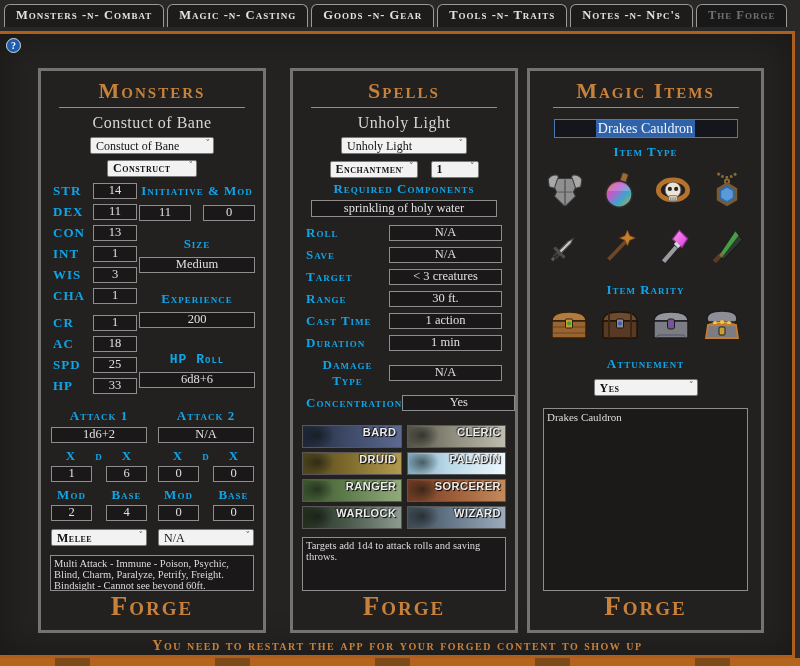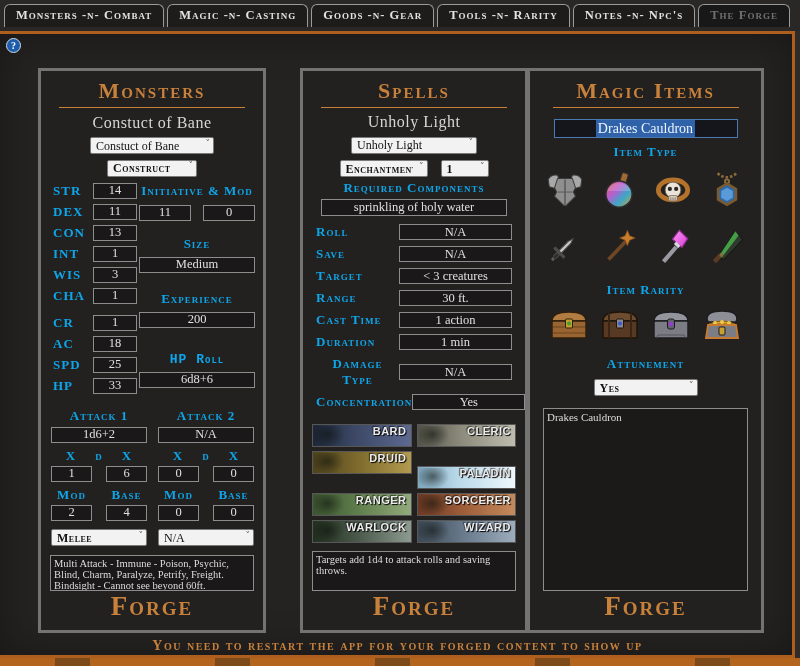--- a/index.html
+++ b/index.html
@@ -36,21 +36,21 @@
     color: #fff; font: bold 10px "Liberation Serif", serif;
     text-align: center; line-height: 13px; cursor: pointer;
   }
   
   .panel {
     position: absolute; top: 68px; height: 565px;
     border: 3px solid #737373; background: #232120;
     display: flex; flex-direction: column; align-items: center;
   }
   .panel-monsters { left: 38px;  width: 228px; }
-  .panel-spells   { left: 300px; width: 228px; }
+  .panel-spells   { left: 290px; width: 228px; }
   .panel-magic    { left: 527px; width: 237px; }
   .ptitle {
     margin-top: 7px; font: bold 22px "Liberation Serif", serif;
     font-variant: small-caps; letter-spacing: 2px; color: #c8813b;
   }
   .rule { width: 186px; height: 1px; background: #c8813b; margin: 3px 0 6px; }
   .subtitle { font: 16px "Liberation Serif", serif; color: #d6d6d6; letter-spacing: .5px; }
   .flabel {
     font: bold 13px "Liberation Serif", serif; font-variant: small-caps;
     letter-spacing: 1px; color: #0ea5e9; text-align: center;
@@ -125,21 +125,21 @@
     background: radial-gradient(ellipse at 45% 40%, rgba(10,15,10,.55), rgba(0,0,0,0) 72%);
   }
   .clsbtn span {
     position: absolute; right: 4px; top: 0; line-height: 23px;
     font: bold 11px "Liberation Sans", sans-serif; letter-spacing: .5px;
     color: #ececec; text-shadow: 1px 1px 1px #000, -1px -1px 1px rgba(0,0,0,.6);
   }
   .cls-bard     { background: linear-gradient(90deg,#1e2738 0%,#3a4663 40%,#5d6990 100%); }
   .cls-cleric   { background: linear-gradient(90deg,#55544a 0%,#8d8c7c 45%,#bdbcae 100%); }
   .cls-druid    { background: linear-gradient(90deg,#4f431d 0%,#7d6a2c 45%,#b29a4e 100%); }
-  .cls-paladin  { background: linear-gradient(90deg,#7fa8bf 0%,#b8d8e8 40%,#eef8fd 100%); margin-top: 15px; }
+  .cls-paladin  { background: linear-gradient(90deg,#7fa8bf 0%,#b8d8e8 40%,#eef8fd 100%); }
   .cls-ranger   { background: linear-gradient(90deg,#3c5530 0%,#5f7d4c 45%,#93ab7c 100%); }
   .cls-sorcerer { background: linear-gradient(90deg,#6e3a24 0%,#9c5c38 45%,#c58a5c 100%); }
   .cls-warlock  { background: linear-gradient(90deg,#23301f 0%,#49584a 45%,#8d9a90 100%); }
   .cls-wizard   { background: linear-gradient(90deg,#3e4a56 0%,#66788a 45%,#9cacbc 100%); }
   .sdesc { width: 204px; height: 92px; margin-top: 8px; }
   
   .name-input {
     width: 184px; height: 19px; margin-top: 5px;
     background: #14161c; border: 1px solid #4a7ab2;
     display: flex; justify-content: center; align-items: center; cursor: text;
@@ -165,21 +165,21 @@
   .footer {
     position: absolute; left: 0; width: 795px; top: 638px; text-align: center;
     font: bold 14px "Liberation Serif", serif; font-variant: small-caps;
     letter-spacing: 1.5px; color: #c8813b;
   }
 </style>
 </head>
 <body>
 
 <div class="tabbar">
-  <span class="tab">Monsters -n- Combat</span><span class="tab">Magic -n- Casting</span><span class="tab">Goods -n- Gear</span><span class="tab">Tools -n- Rarity</span><span class="tab">Notes -n- Npc's</span><span class="tab active">The Forge</span>
+  <span class="tab">Monsters -n- Combat</span><span class="tab">Magic -n- Casting</span><span class="tab">Goods -n- Gear</span><span class="tab">Tools -n- Traits</span><span class="tab">Notes -n- Npc's</span><span class="tab active">The Forge</span>
 </div>
 
 <div class="content"></div>
 <div class="bottom-strip"></div>
 <div class="help-btn">?</div>
 
 <div class="panel panel-monsters">
   <div class="ptitle">Monsters</div>
   <div class="rule"></div>
   <div class="subtitle">Constuct of Bane</div>

